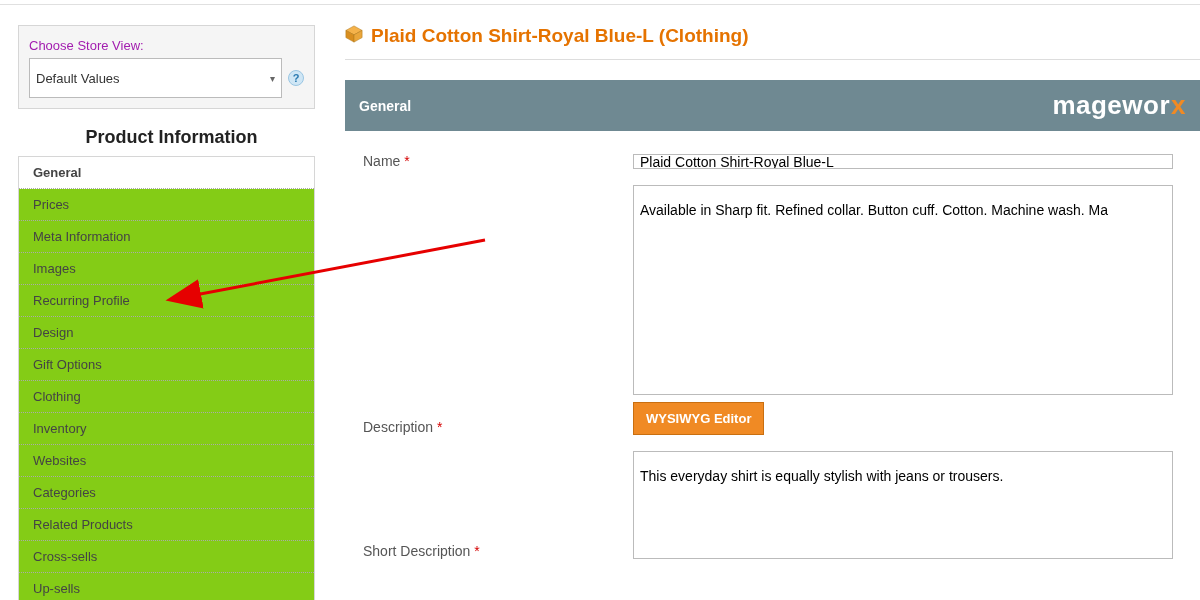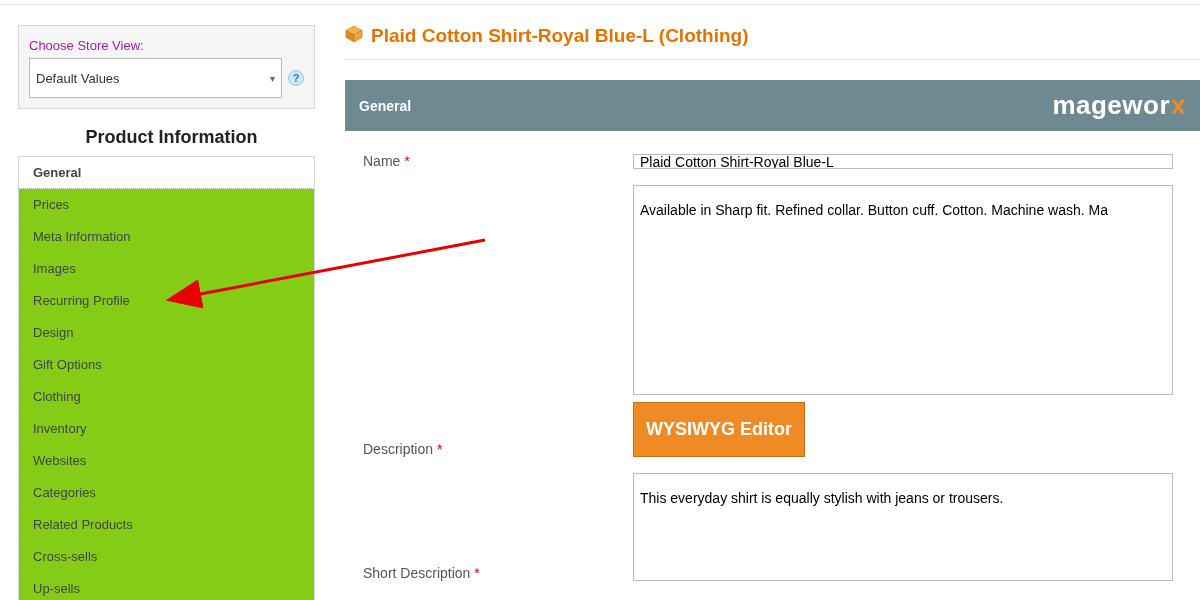--- a/index.html
+++ b/index.html
@@ -180,22 +180,22 @@
     padding: 16px 6px;
     font-family: inherit;
     resize: none;
   }
   .textarea.short { height: 108px; }
   .wysiwyg-btn {
     display: inline-block;
     background: #f08a24;
     color: #fff;
     font-weight: bold;
-    font-size: 18px;
-    padding: 16px 12px;
+    font-size: 13px;
+    padding: 8px 12px;
     border: 1px solid #c96f10;
     margin-top: 4px;
     cursor: pointer;
   }
   .annotation-arrow {
     position: absolute;
     pointer-events: none;
     z-index: 100;
   }
 </style>

